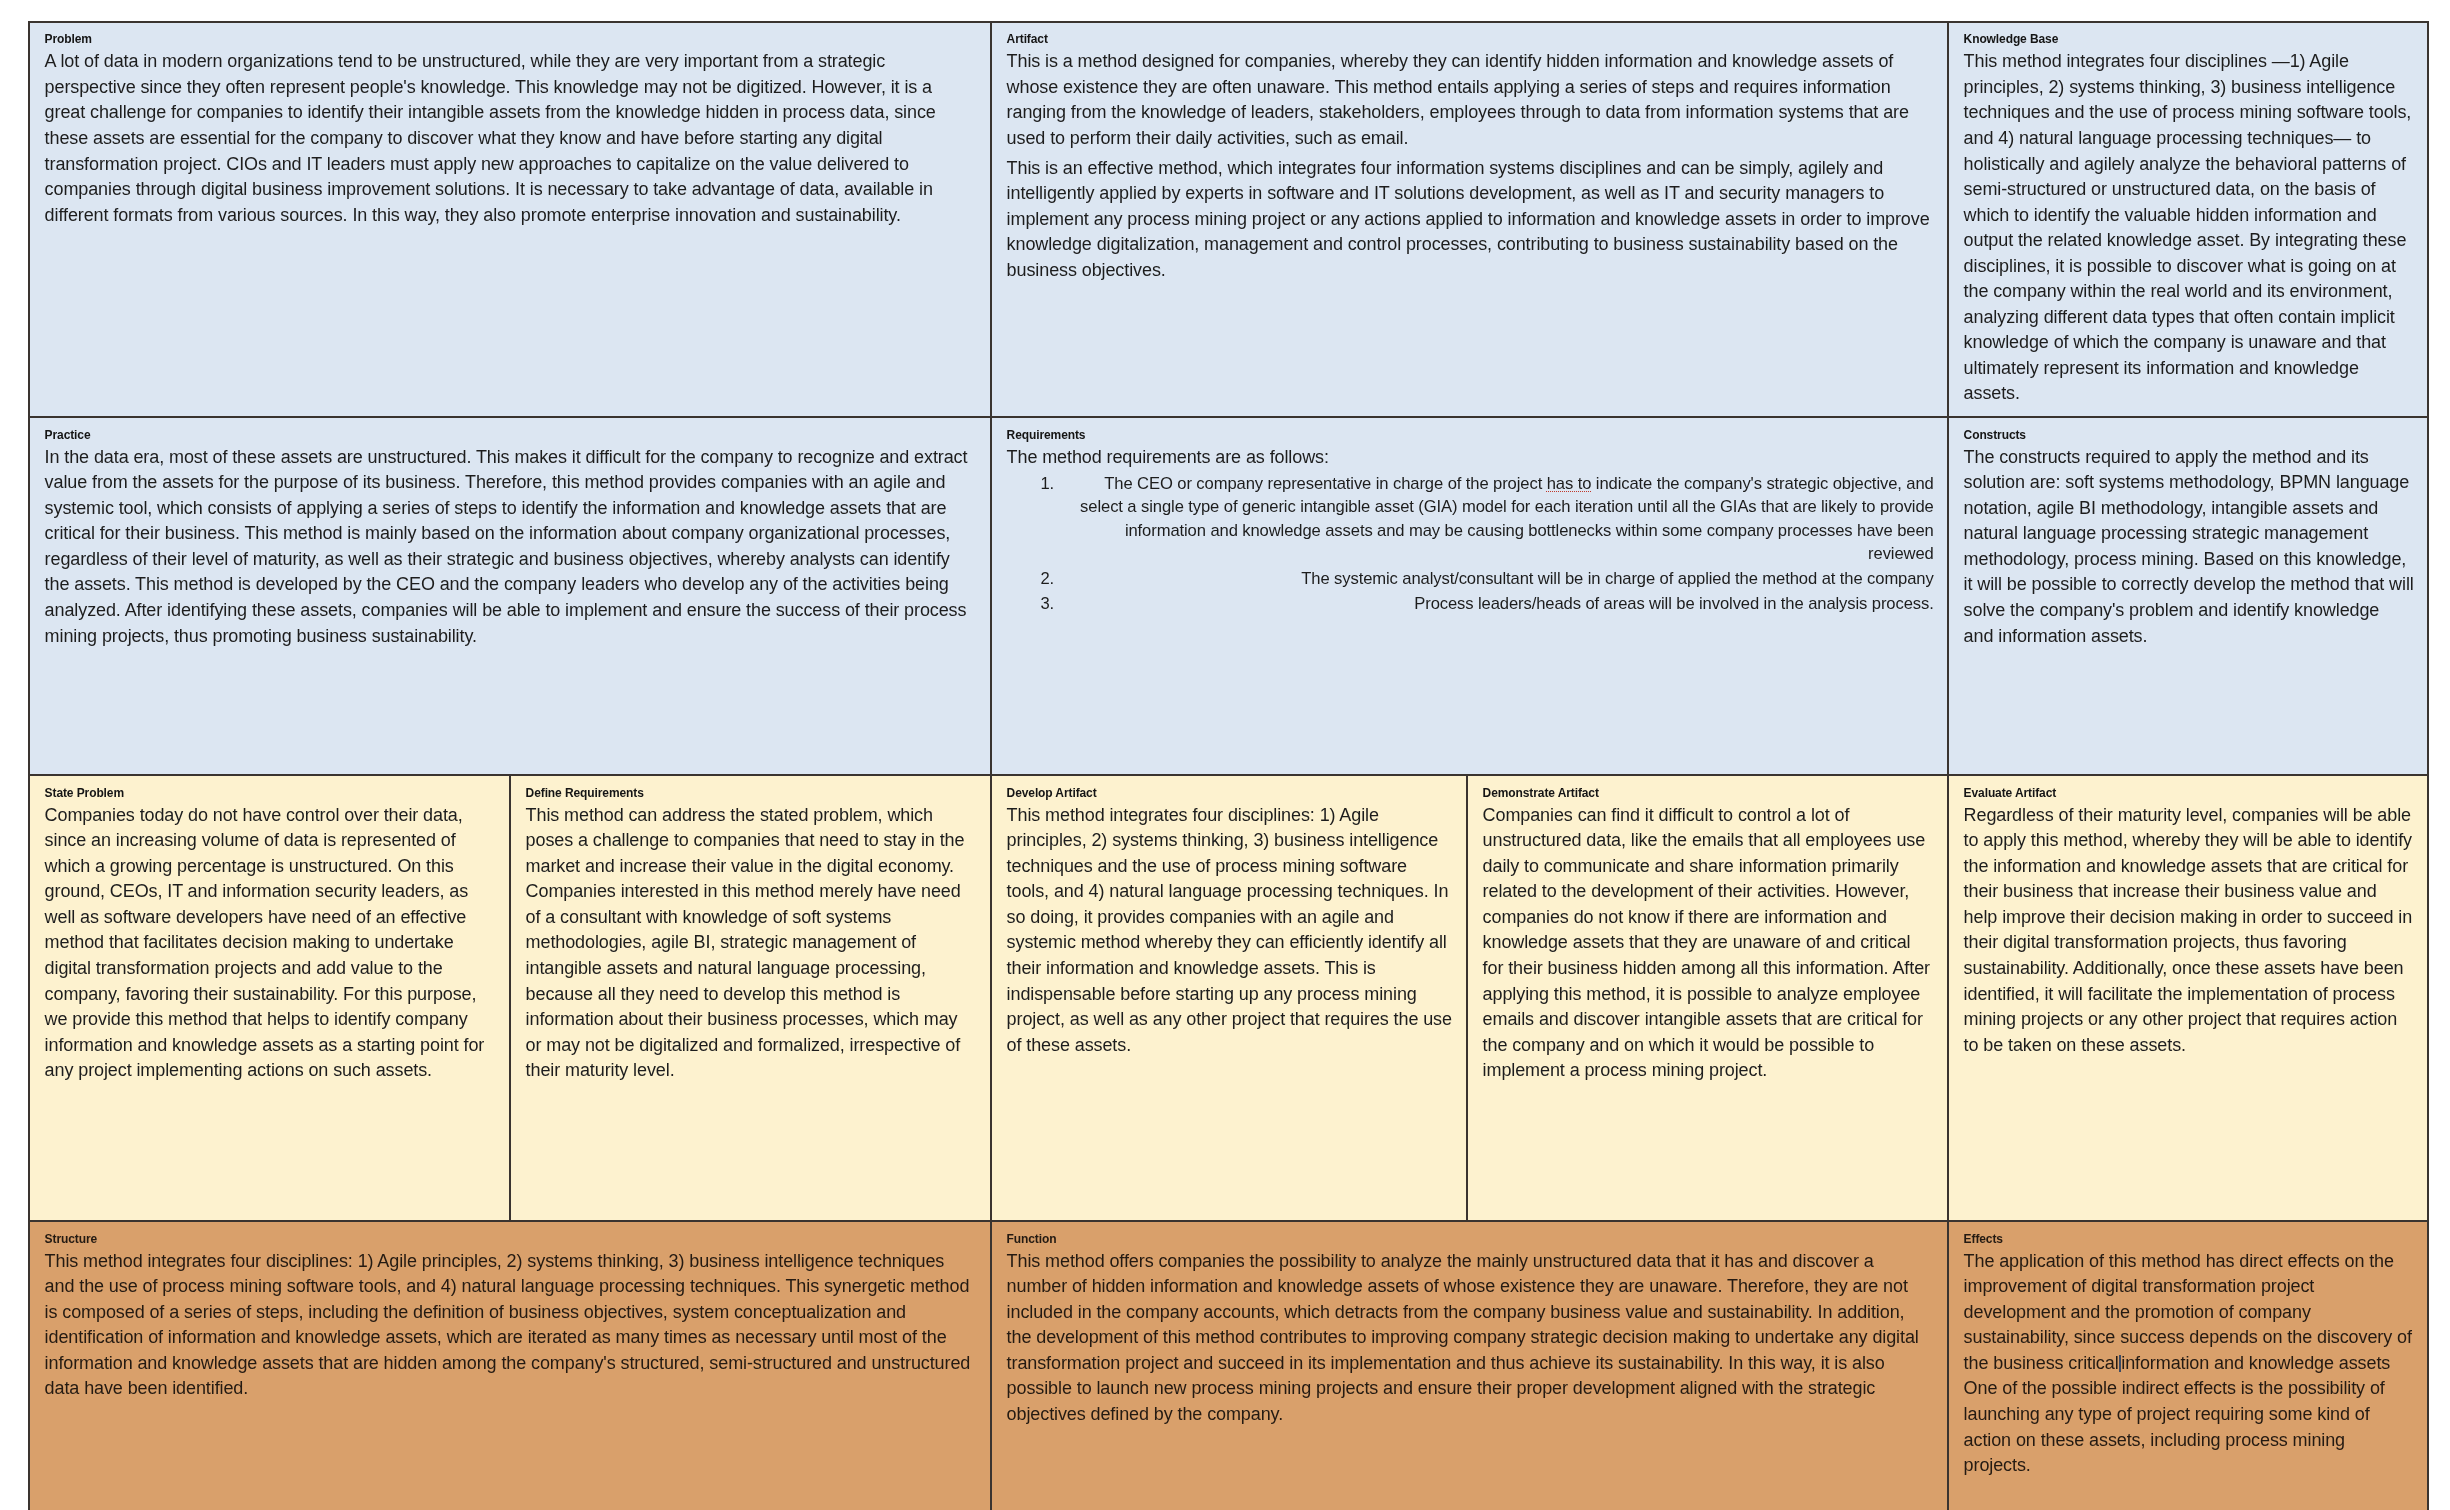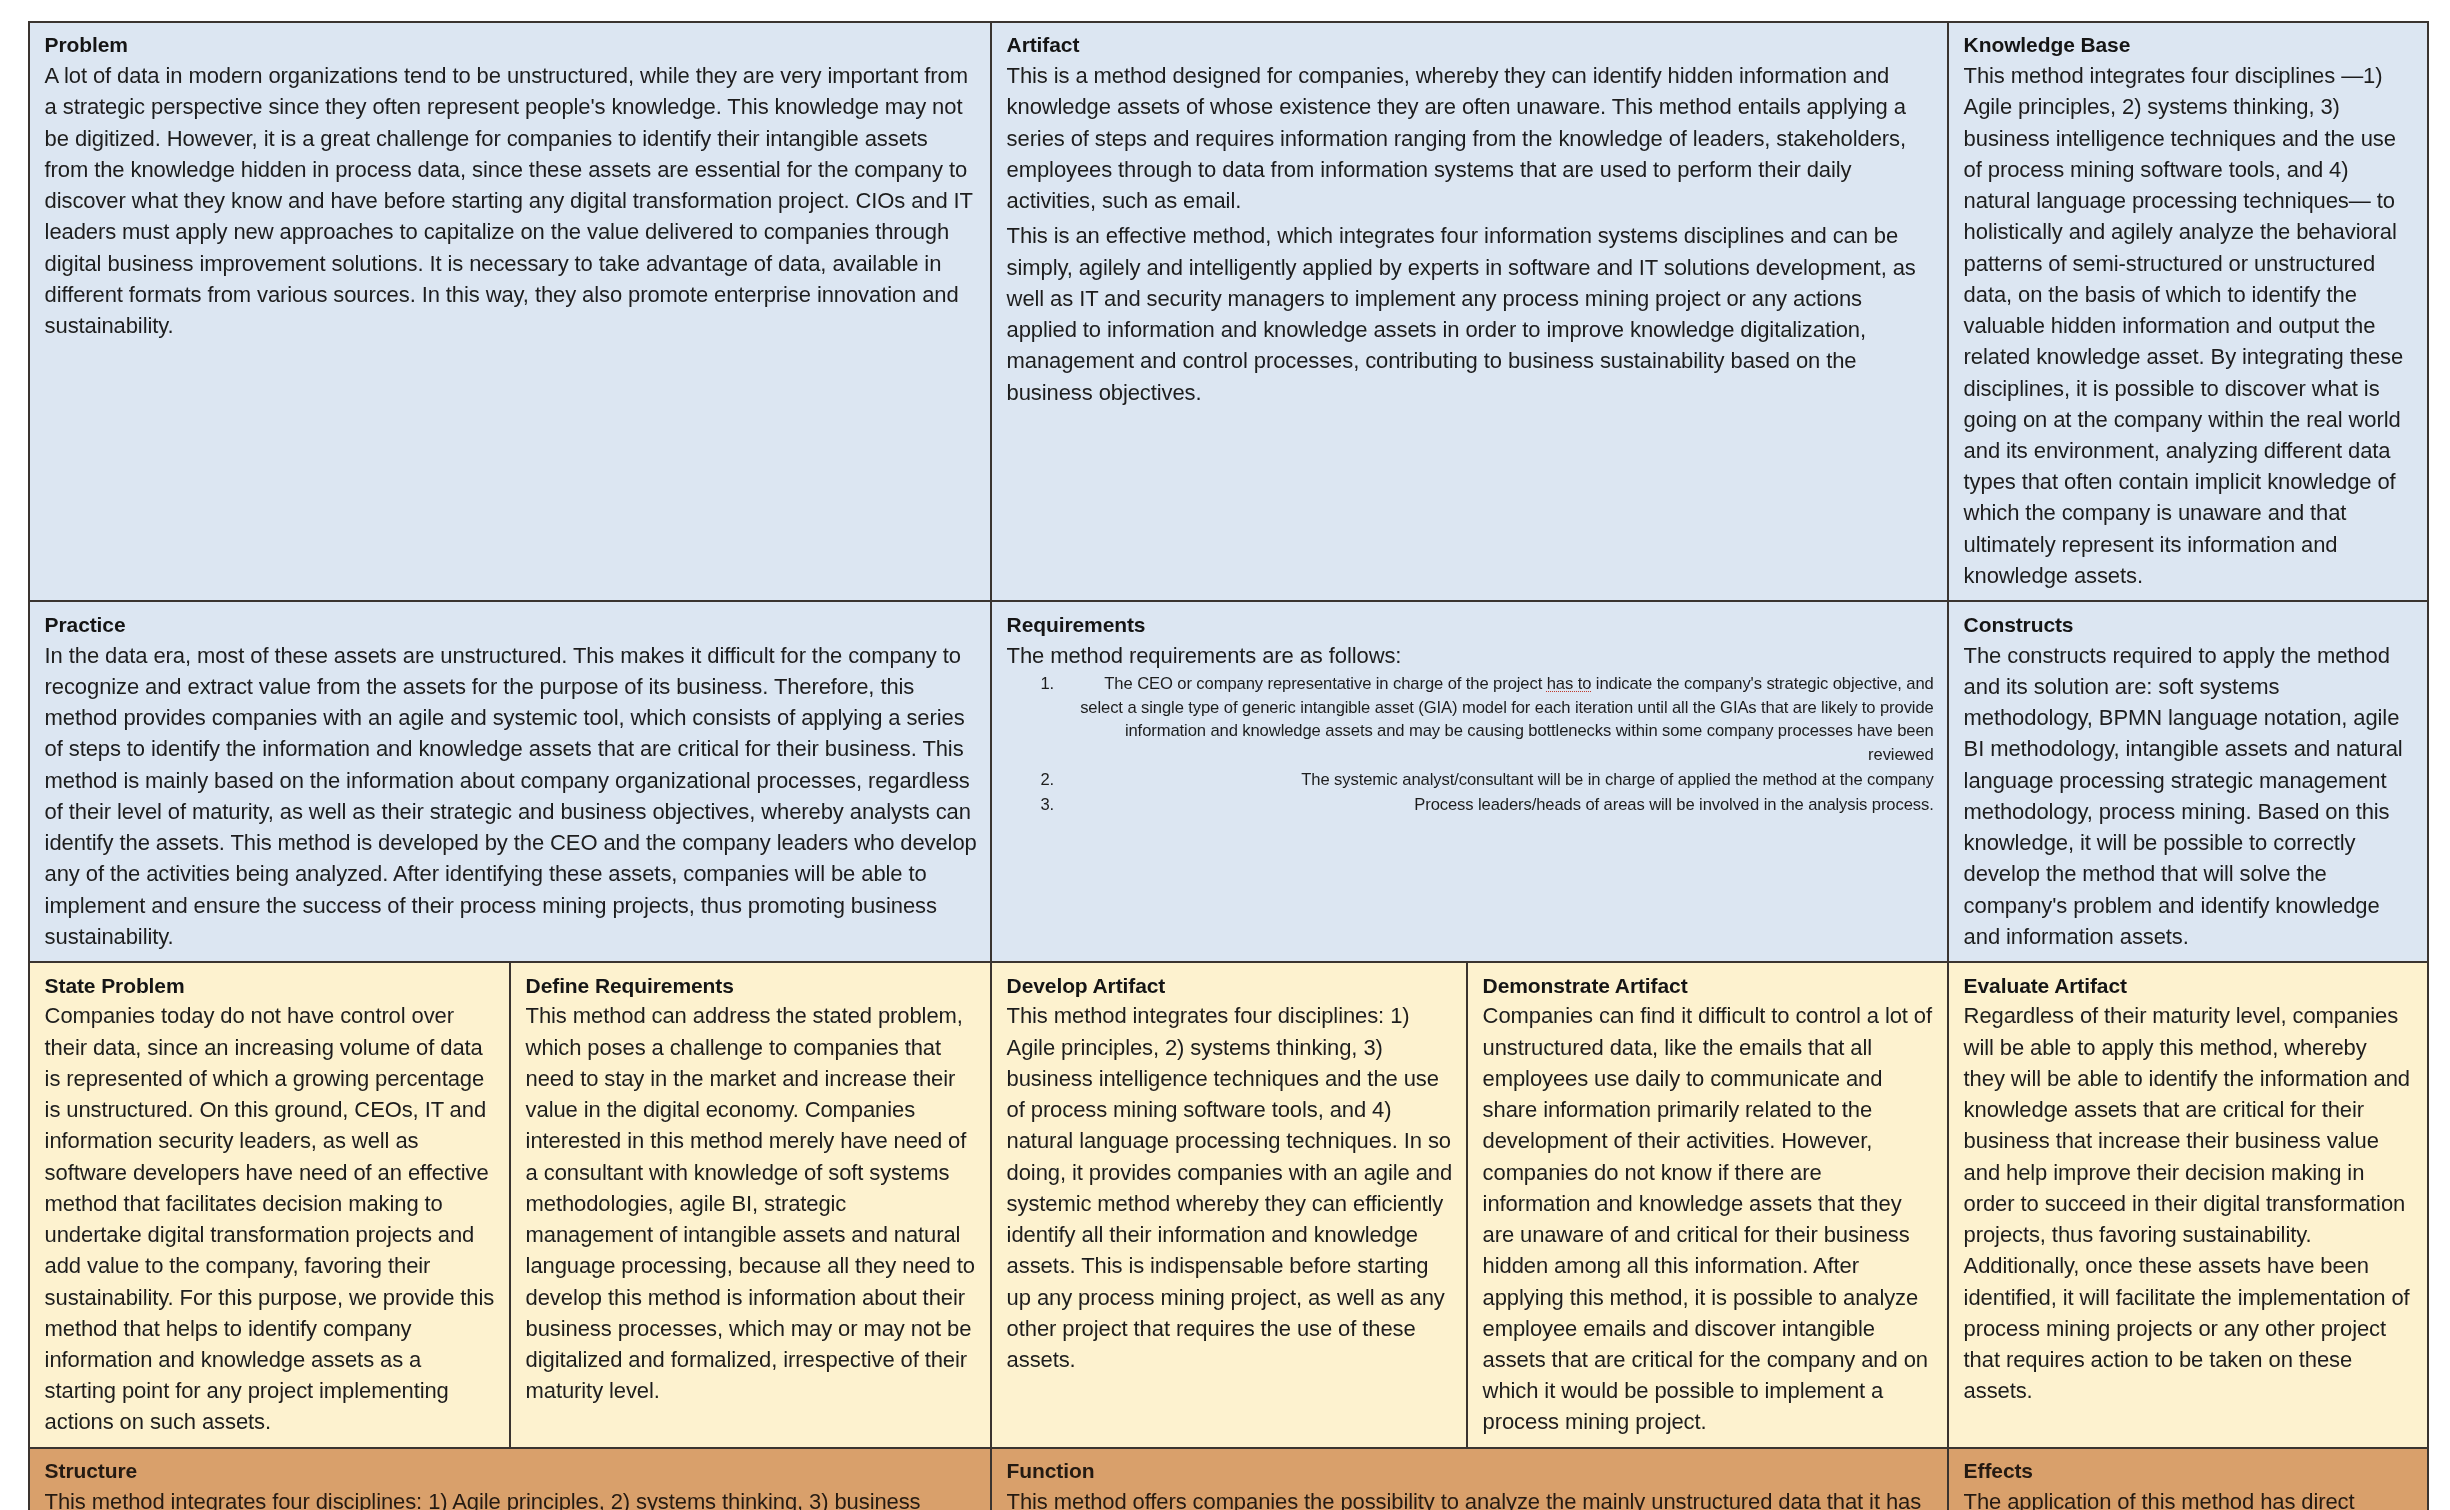--- a/index.html
+++ b/index.html
@@ -42,29 +42,29 @@
   
   .band-blue  > td { background: #dce6f2; }
   .band-cream > td { background: #fdf2cf; }
   .band-tan   > td { background: #d9a06b; }
 
   
   .band-cream > td { border-left-width: 2px; border-right-width: 2px; margin-top: 25px; }
 
   .cell-title {
     font-weight: bold;
-    font-size: 21px;
+    font-size: 12px;
     line-height: 1.2;
     color: #151515;
     margin: 0 0 2.7px 0;
     letter-spacing: -0.1px;
   }
 
   .cell-body {
-    font-size: 22px;
+    font-size: 18px;
     line-height: 1.42;
     color: #1d1d1d;
     margin: 0;
     letter-spacing: -0.1px;
   }
   .cell-body + .cell-body { margin-top: 4px; }
 
   .band-tan .cell-title,
   .band-tan .cell-body { color: #241a12; }
 

